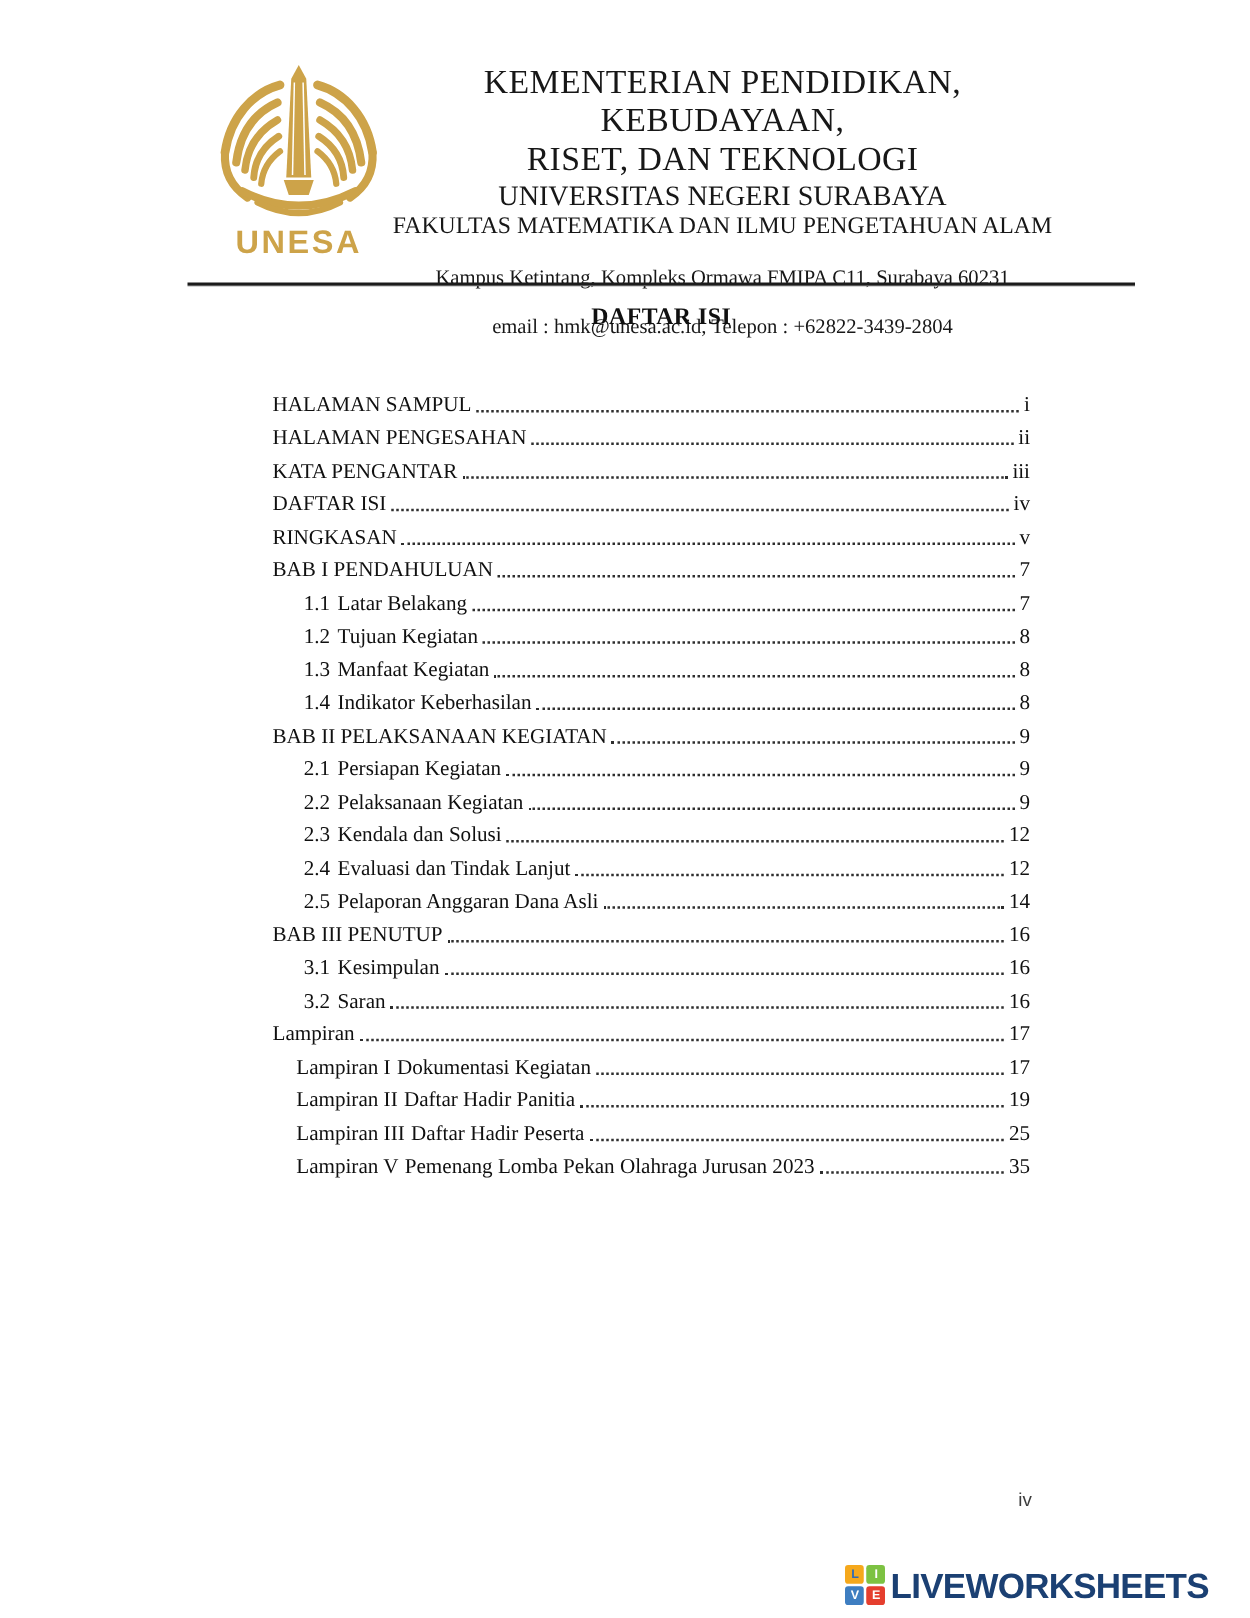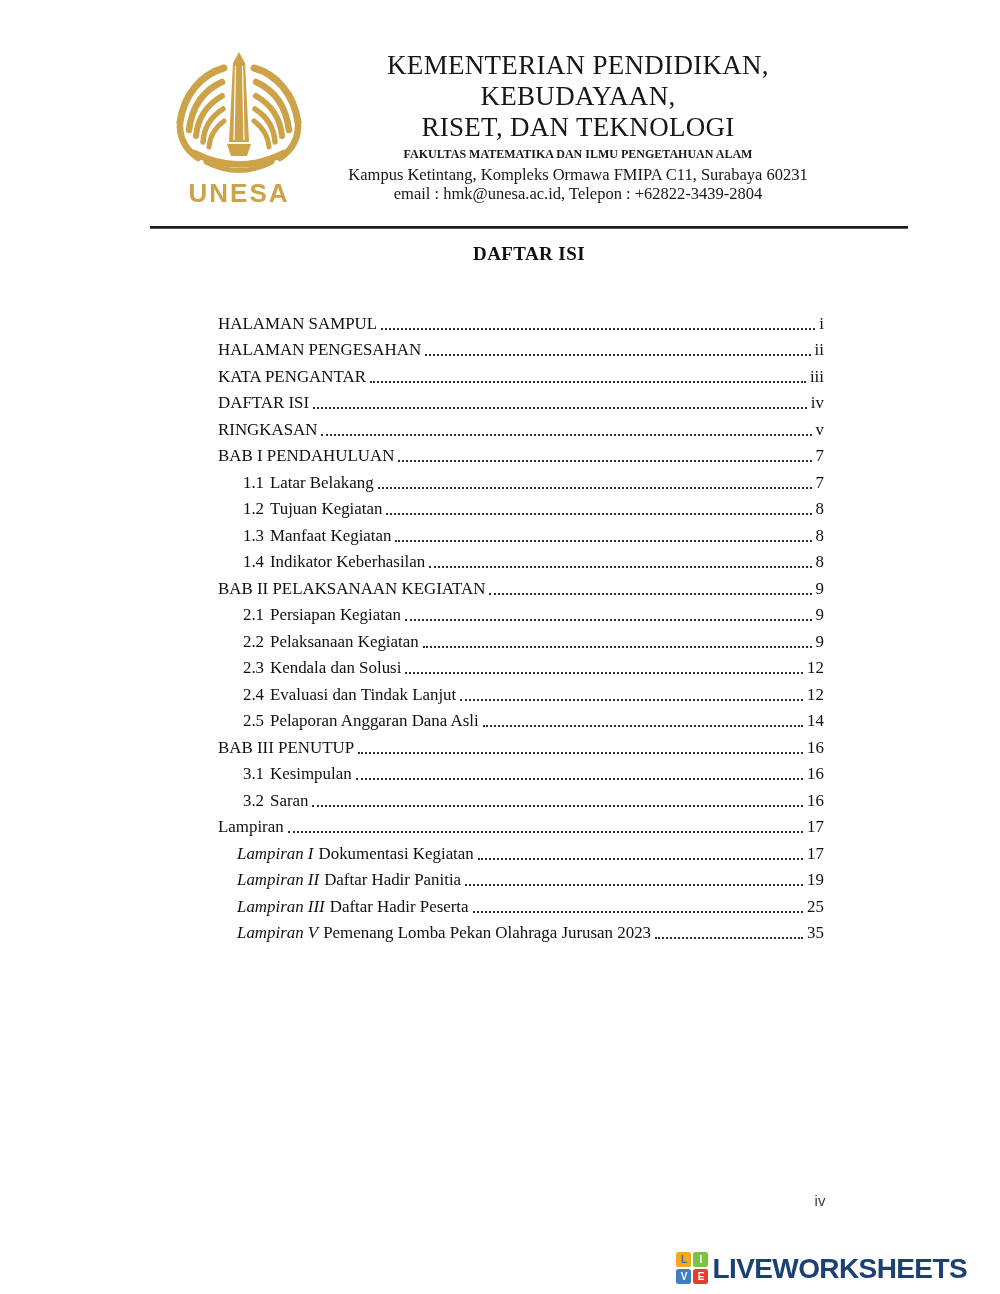--- a/index.html
+++ b/index.html
@@ -18,23 +18,23 @@
   .logo {
     position:absolute; left:164px; top:50px;
     width:150px; height:160px; color:var(--gold);
   }
   .head-text {
     position:absolute; left:296px; top:50px; width:564px;
     text-align:center; color:#171717;
   }
   .h-ministry { font-size:27px; line-height:31px; letter-spacing:0.3px; }
   .h-univ     { font-size:22.5px; line-height:27px; }
-  .h-fac      { font-size:12px;  line-height:22px; font-weight:bold; }
+  .h-fac      { font-size:19px;  line-height:22px; font-weight:normal; }
   .h-org      { font-size:21.5px; line-height:24px; font-weight:bold; }
-  .h-addr, .h-mail { font-size:16.5px; line-height:19px; }
+  .h-addr, .h-mail { font-size:16.5px; line-height:19px;margin-top:20px; }
 
   .rule {
     position:absolute; left:150px; top:226px; width:758px; height:3px;
     border-top:2px solid #1c1c1c; border-bottom:1px solid #5a5a5a;
   }
 
   
   .doc-title {
     position:absolute; left:150px; top:243px; width:758px;
     text-align:center; font-weight:bold; font-size:19px; letter-spacing:0.4px;
@@ -42,21 +42,21 @@
   }
 
   
   .toc { position:absolute; left:218px; top:307px; width:606px; }
   .toc-row {
     display:flex; align-items:flex-end; height:26.5px;
     font-size:16.9px; white-space:nowrap; color:#101010;text-align:center;
   }
   .toc-row.lvl2, .toc-row.lvl3 { padding-left:19px; }
   .toc-row .num { flex:none; width:33px; }
-  .toc-row .prefix { font-style:italic; padding-right:5px; }
+  .toc-row .prefix { padding-right:5px; }
   .dots {
     flex:1 1 auto; min-width:12px;
     border-bottom:2px dotted #2e2e2e;
     margin:0 4px 4px 4px;
   }
   .pg { flex:none; }
 
   
   .pageno {
     position:absolute; left:780px; top:1192px; width:80px;
@@ -116,20 +116,21 @@
       </g>
       <line x1="71.5" y1="16" x2="70" y2="90" stroke="#ffffff" stroke-width="1.2"></line>
       <line x1="78.5" y1="16" x2="80" y2="90" stroke="#ffffff" stroke-width="1.2"></line>
       <text x="75" y="152" text-anchor="middle" fill="currentColor" font-family="Liberation Sans, sans-serif" font-weight="bold" font-size="26" letter-spacing="2">UNESA</text>
     </svg>
   </div>
 
   <div class="head-text">
     <div class="h-ministry">KEMENTERIAN PENDIDIKAN, KEBUDAYAAN,</div>
     <div class="h-ministry">RISET, DAN TEKNOLOGI</div>
+    <div class="h-univ">UNIVERSITAS NEGERI SURABAYA</div>
     <div class="h-fac">FAKULTAS MATEMATIKA DAN ILMU PENGETAHUAN ALAM</div>
     <div class="h-addr">Kampus Ketintang, Kompleks Ormawa FMIPA C11, Surabaya 60231</div>
     <div class="h-mail">email : hmk@unesa.ac.id, Telepon : +62822-3439-2804</div>
   </div>
 
   <div class="rule"></div>
 
   <div class="doc-title">DAFTAR ISI</div>
 
   <div class="toc">

